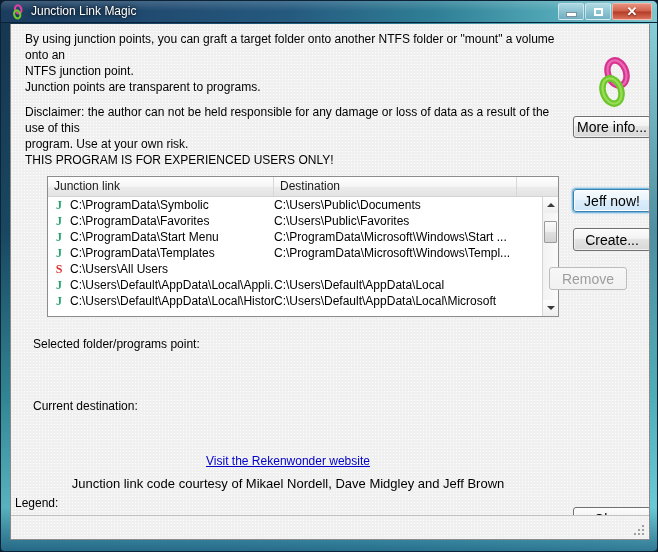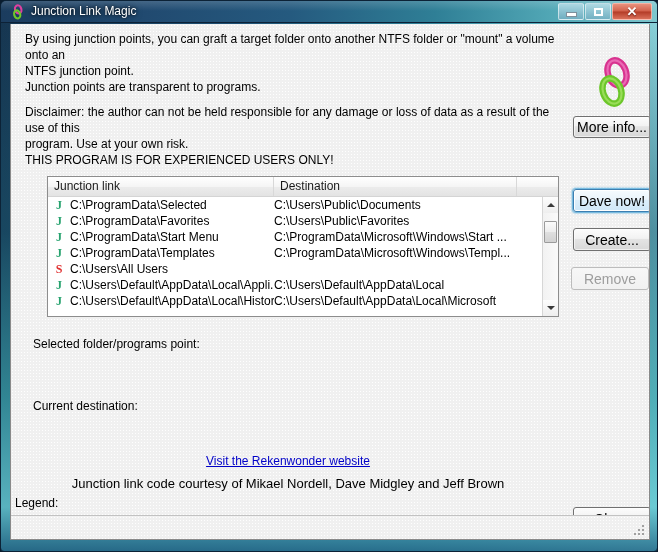--- a/index.html
+++ b/index.html
@@ -182,21 +182,21 @@
   }
   .win-btn.disabled {
     color: #9d9d9d;
     border-color: #bcbcbc;
     background: linear-gradient(180deg, #f7f7f7 0%, #f1f1f1 100%);
     box-shadow: none;
   }
 
   #btn-scan   { position: absolute; left: 562px; top: 165px; width: 78px; height: 23px; }
   #btn-create { position: absolute; left: 562px; top: 204px; width: 78px; height: 23px; }
-  #btn-remove { position: absolute; left: 560px; top: 243px; width: 78px; height: 23px; }
+  #btn-remove { position: absolute; left: 538px; top: 243px; width: 78px; height: 23px; }
   #btn-close-bottom { position: absolute; left: 562px; top: 483px; width: 78px; height: 23px; }
 
   
   #listview {
     position: absolute;
     left: 36px; top: 152px;
     width: 512px; height: 141px;
     background: #ffffff;
     border: 1px solid #8d8d8d;
     box-sizing: border-box;
@@ -458,21 +458,21 @@
       <div id="listview">
         <div id="lv-header">
           <div class="lv-col" id="col-dest">Destination</div>
           <div class="lv-col" id="col-link">Junction link</div>
           <div class="lv-col" id="col-extra"></div>
         </div>
 
         <div id="lv-body">
           <div class="lv-row">
             <span class="lv-type t-J">J</span>
-            <span class="lv-link">C:\ProgramData\Selected</span>
+            <span class="lv-link">C:\ProgramData\Symbolic</span>
             <span class="lv-dest">C:\Users\Public\Documents</span>
           </div>
           <div class="lv-row">
             <span class="lv-type t-J">J</span>
             <span class="lv-link">C:\ProgramData\Favorites</span>
             <span class="lv-dest">C:\Users\Public\Favorites</span>
           </div>
           <div class="lv-row">
             <span class="lv-type t-J">J</span>
             <span class="lv-link">C:\ProgramData\Start Menu</span>
@@ -505,21 +505,21 @@
           </div>
           <div id="sb-track">
             <div id="sb-thumb"></div>
           </div>
           <div class="sb-arrow" id="sb-down">
             <span class="tri tri-down"></span>
           </div>
         </div>
       </div>
 
-      <div class="win-btn focused" id="btn-scan">Dave now!</div>
+      <div class="win-btn focused" id="btn-scan">Jeff now!</div>
       <div class="win-btn" id="btn-create">Create...</div>
       <div class="win-btn disabled" id="btn-remove">Remove</div>
 
       <div class="field-label" id="lbl-selected">Selected folder/programs point:</div>
       <div class="field-label" id="val-selected"></div>
       <div class="field-label" id="lbl-current">Current destination:</div>
       <div class="field-label" id="val-current"></div>
 
       <div id="weblink">Visit the Rekenwonder website</div>
       <div id="credits">Junction link code courtesy of Mikael Nordell, Dave Midgley and Jeff Brown</div>

